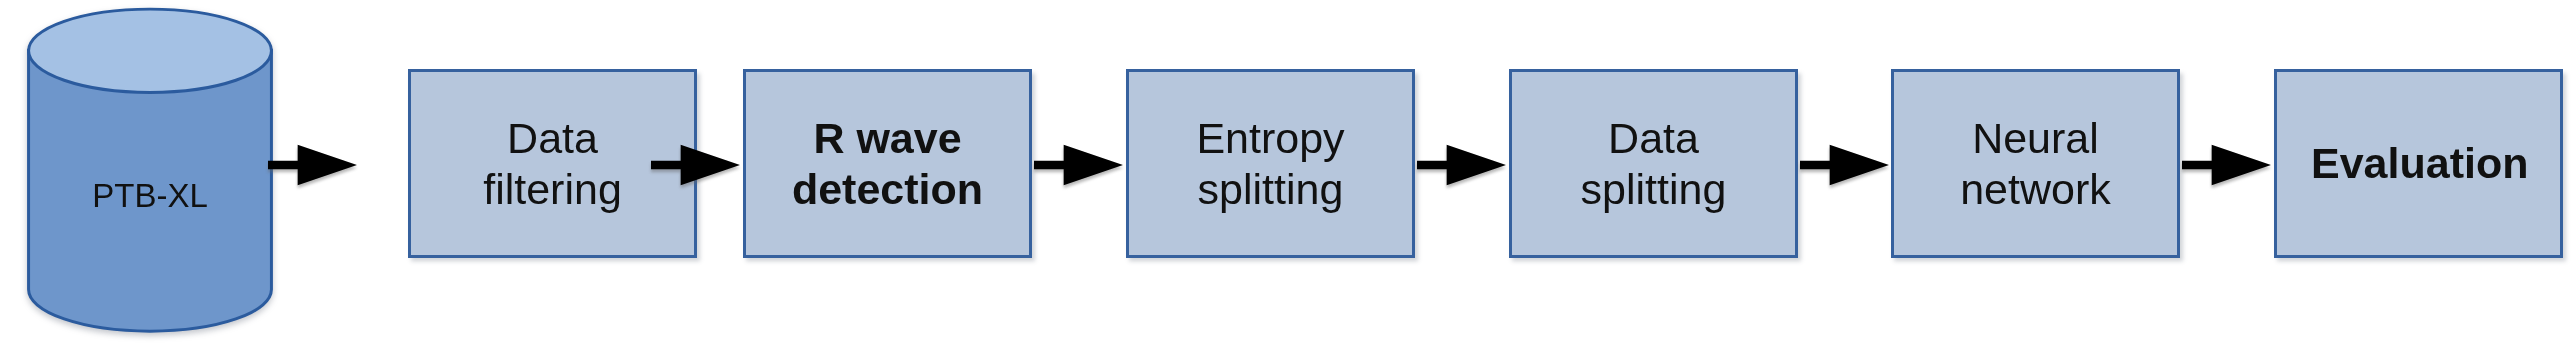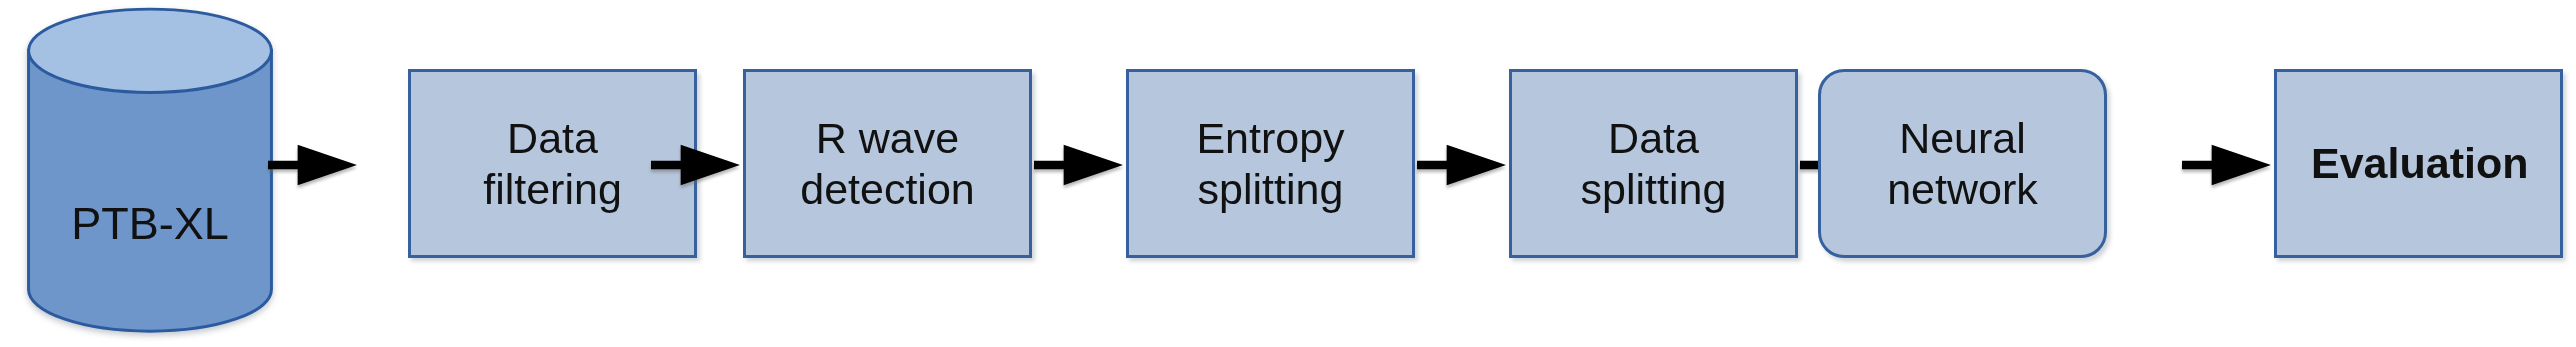--- a/index.html
+++ b/index.html
@@ -24,41 +24,41 @@
 
   
   .db-node{position:absolute;left:25px;top:7.2px;width:250px;height:334px;}
   .db-node svg{position:absolute;left:0;top:0;
     filter:drop-shadow(0px 3.6px 3px rgba(80,90,105,0.35));}
   .db-body{fill:var(--cylinder-body);stroke:var(--cylinder-border);stroke-width:5;}
   .db-top{fill:var(--cylinder-top);stroke:var(--cylinder-border);stroke-width:5;}
   .db-label{
     position:absolute;left:0;top:158px;width:100%;height:60px;
     display:flex;align-items:center;justify-content:center;
-    font-size:45px;line-height:1;white-space:nowrap;margin-top:28px;
+    font-size:33px;line-height:1;white-space:nowrap;
   }
 
   
   .step{
     position:absolute;top:69px;width:289px;height:189px;
     box-sizing:border-box;
     background:var(--box-fill);
     border:3px solid var(--box-border);
     box-shadow:3px 3.6px 4.2px rgba(90,100,115,0.28);
     display:flex;align-items:center;justify-content:center;
   }
   .step-label{
     width:215px;margin:0 auto;text-align:center;
     font-size:43px;line-height:1.18;
   }
   #step-1{left:360px;margin-left:48px;}
-  #step-2{left:743px;}
+  #step-2{left:743px;font-weight:bold;}
   #step-3{left:1126px;}
   #step-4{left:1509px;}
-  #step-5{left:1818px;border-radius:26px;}
+  #step-5{left:1891px;}
   #step-6{left:2274px;font-weight:bold;}
 
   
   .arrow{
     position:absolute;top:141px;width:89px;height:48px;
     filter:drop-shadow(0px 3.6px 1.8px rgba(100,100,100,0.45));
   }
   .arrow path{fill:var(--arrow);}
   #arrow-1{left:268px;}
   #arrow-2{left:651px;}

